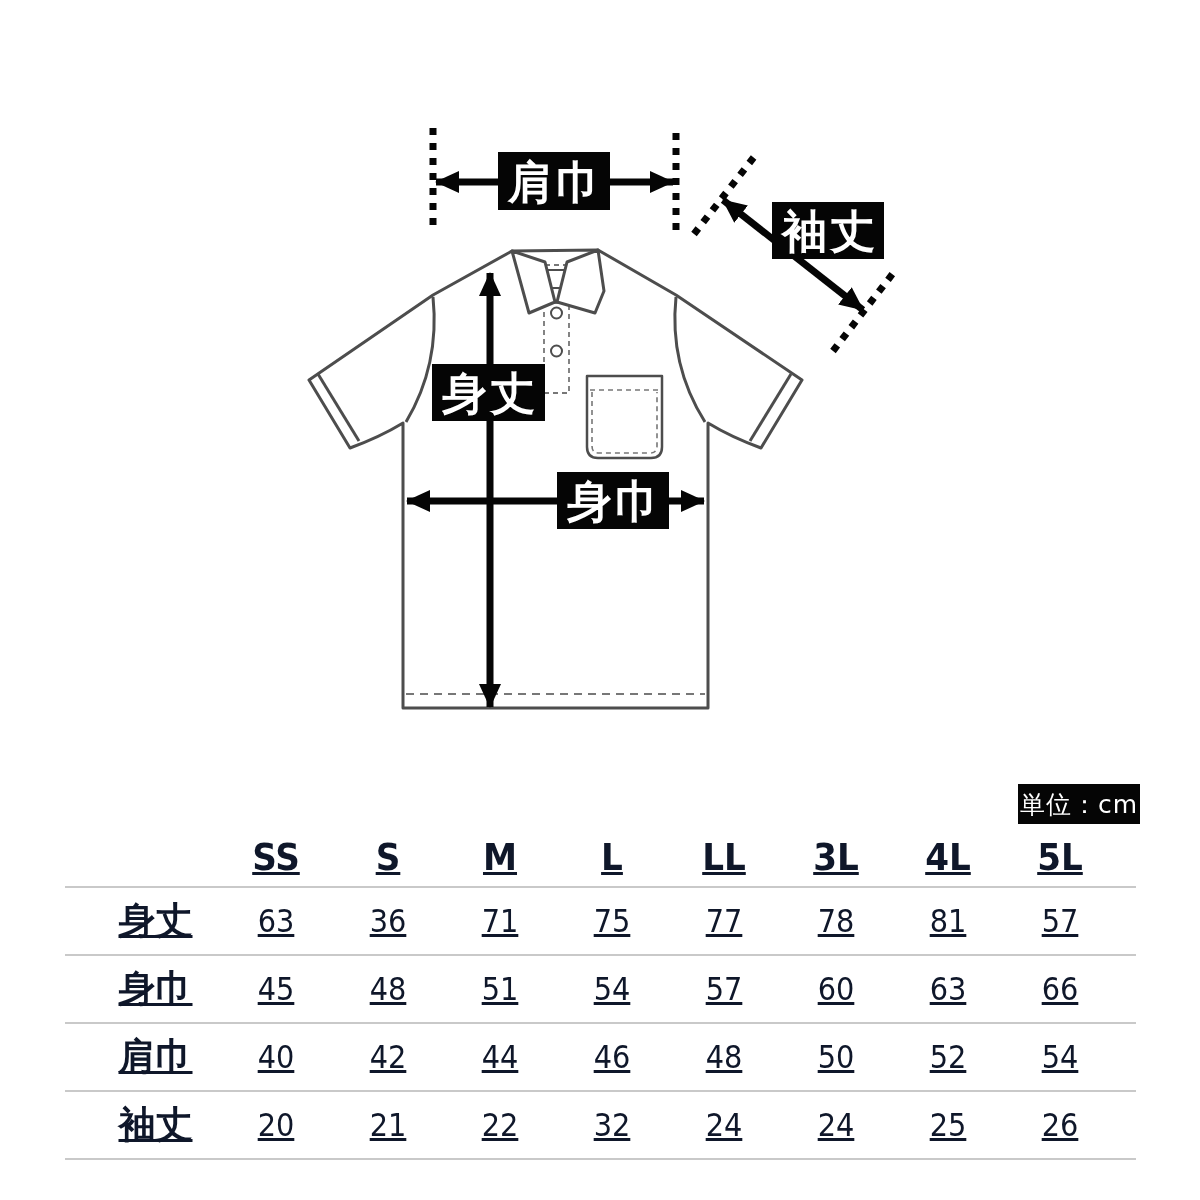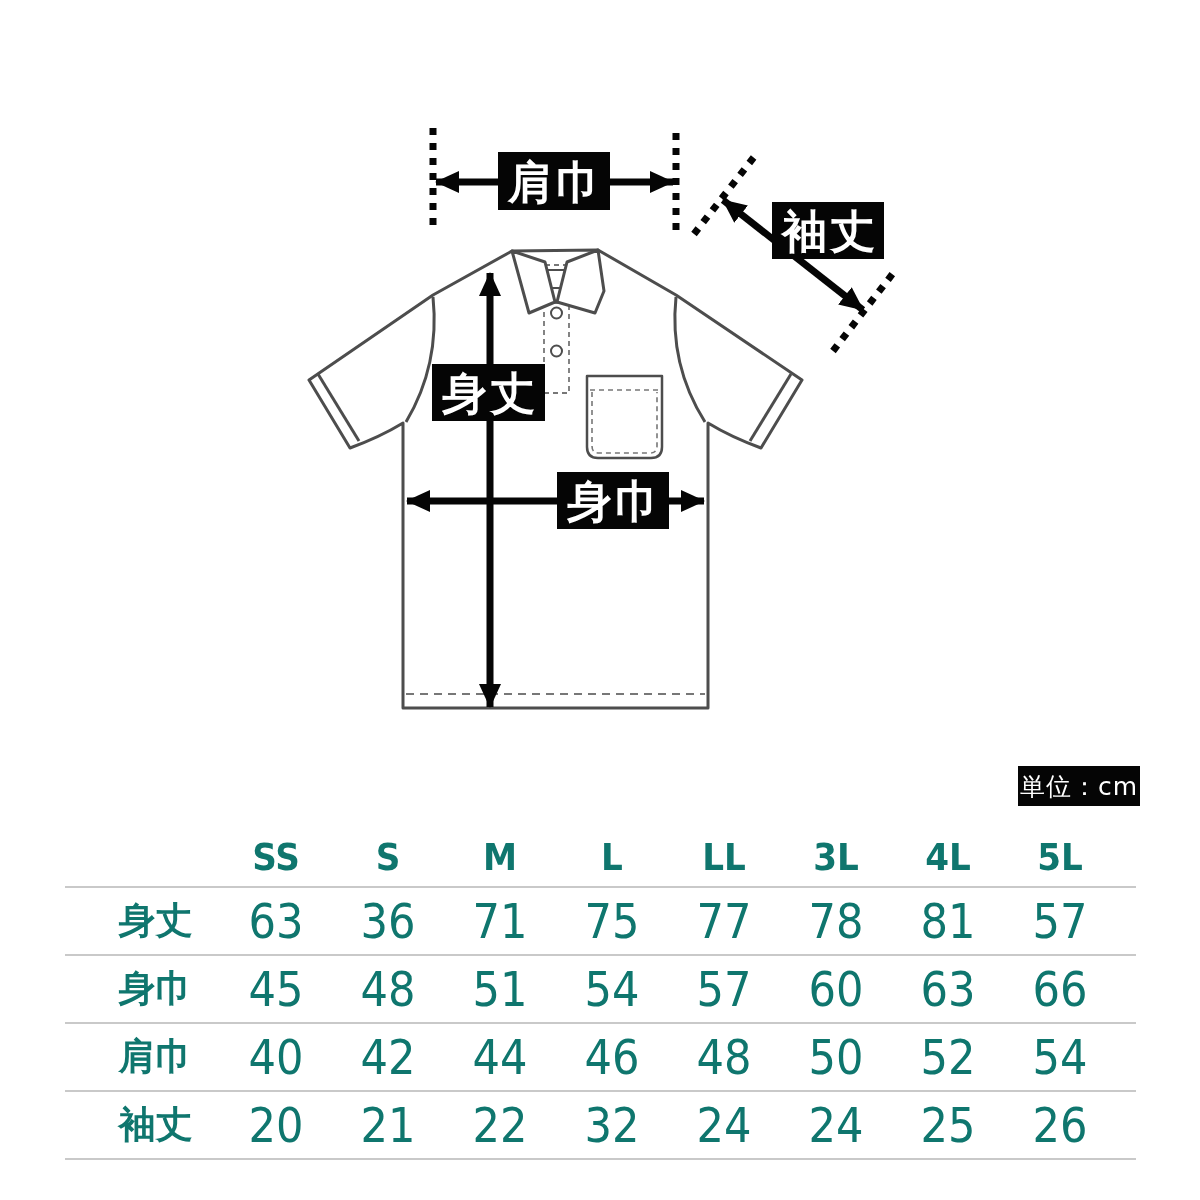--- a/index.html
+++ b/index.html
@@ -7,39 +7,39 @@
     position:relative; width:1152px; height:1200px; background:#fff;
     font-family:"DejaVu Sans","Liberation Sans",sans-serif; color:#111;
     overflow:hidden;
   }
   svg text.boxlabel {
     font-family:"DejaVu Sans",sans-serif;
     font-weight:700; fill:#fff; font-size:45px; letter-spacing:3px;
     text-anchor:middle;
   }
   .unit-badge {
-    position:absolute; left:1018px; top:766px; width:122px; height:40px;
+    position:absolute; left:1018px; top:784px; width:122px; height:40px;
     background:#050505; color:#fff; font-size:25px; font-weight:500;
     display:flex; align-items:center; justify-content:center; letter-spacing:1px;
   }
   .size-table {
     position:absolute; left:65px; top:828px; width:1071px;
     font-stretch:condensed;
   }
   .trow {
     display:grid; grid-template-columns:155px repeat(8,112px);
     align-items:center;
   }
   .trow.header { height:58px; }
   .trow.data { height:66px; border-top:2px solid #c9c9c9; }
   .trow.data:last-child { border-bottom:2px solid #c9c9c9; }
-  .tcell { text-align:center; color:#0f766e; }
+  .tcell { text-align:center; color:#0f172a;text-decoration:underline; }
   .hcell { font-weight:700; font-size:38px; }
   .lcell { font-weight:700; font-size:37px; padding-left:26px; }
-  .vcell { font-weight:400; font-size:48px; }
+  .vcell { font-weight:400; font-size:32px; }
 </style>
 </head>
 <body>
 
 <div class="canvas">
 
   <svg width="1200" height="820" viewBox="0 0 1200 820">
     <defs>
       <marker id="ah" markerWidth="26" markerHeight="24" refX="23" refY="11" orient="auto-start-reverse" markerUnits="userSpaceOnUse">
         <path d="M0,0 L24,11 L0,22 Z" fill="#050505"></path>

